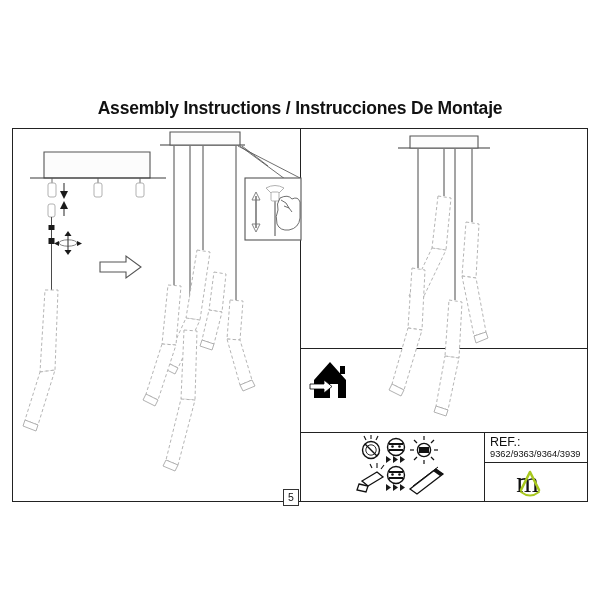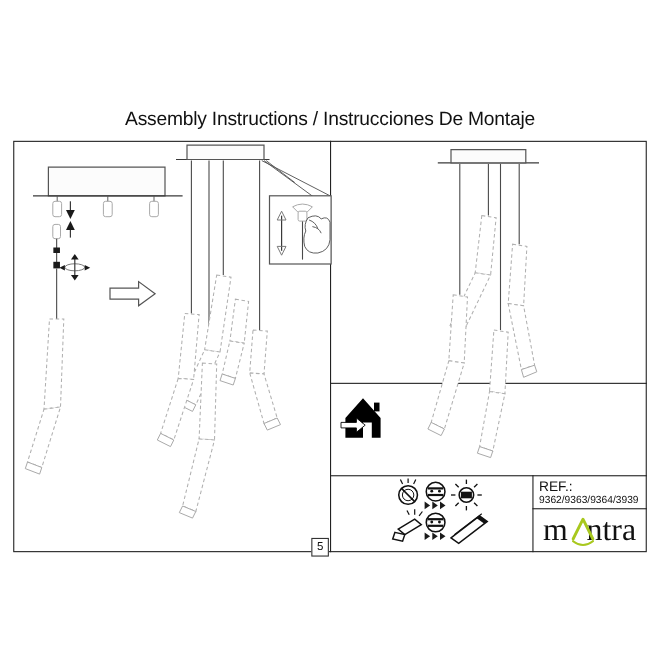--- a/index.html
+++ b/index.html
@@ -11,21 +11,21 @@
     overflow:hidden;
     position:relative;
   }
   .sheet{position:absolute;left:0;top:0;width:600px;height:600px;}
 
   
   .title{
     position:absolute;left:0;top:98px;width:600px;
     text-align:center;
     font-size:17.5px;
-    font-weight:normal;
+    font-weight:bold;
     letter-spacing:-0.2px;
     color:#111;
     white-space:nowrap;
   }
 
   
   .frame{
     position:absolute;
     left:12px;top:128px;
     width:576px;height:374px;
@@ -350,21 +350,20 @@
 
   <div class="ref-box">
     <div class="ref-label">REF.:</div>
     <div class="ref-value">9362/9363/9364/3939</div>
   </div>
 
   <div class="logo">
     <div class="logo-text">
       <span class="logo-m">m</span>
       <span class="logo-gap"></span>
-      <span class="logo-ntra">ntra</span>
     </div>
     <svg class="logo-mark" viewBox="0 0 22 30" xmlns="http://www.w3.org/2000/svg">
       <path d="M2,22 L11,4 L20,22" fill="none" stroke="#A8C81E" stroke-width="2.6" stroke-linecap="round" stroke-linejoin="round"></path>
       <path d="M2,24 Q11,31 20,24" fill="none" stroke="#A8C81E" stroke-width="1.9" stroke-linecap="round"></path>
     </svg>
   </div>
 
   <div class="pagenum">5</div>
 
 </div>

